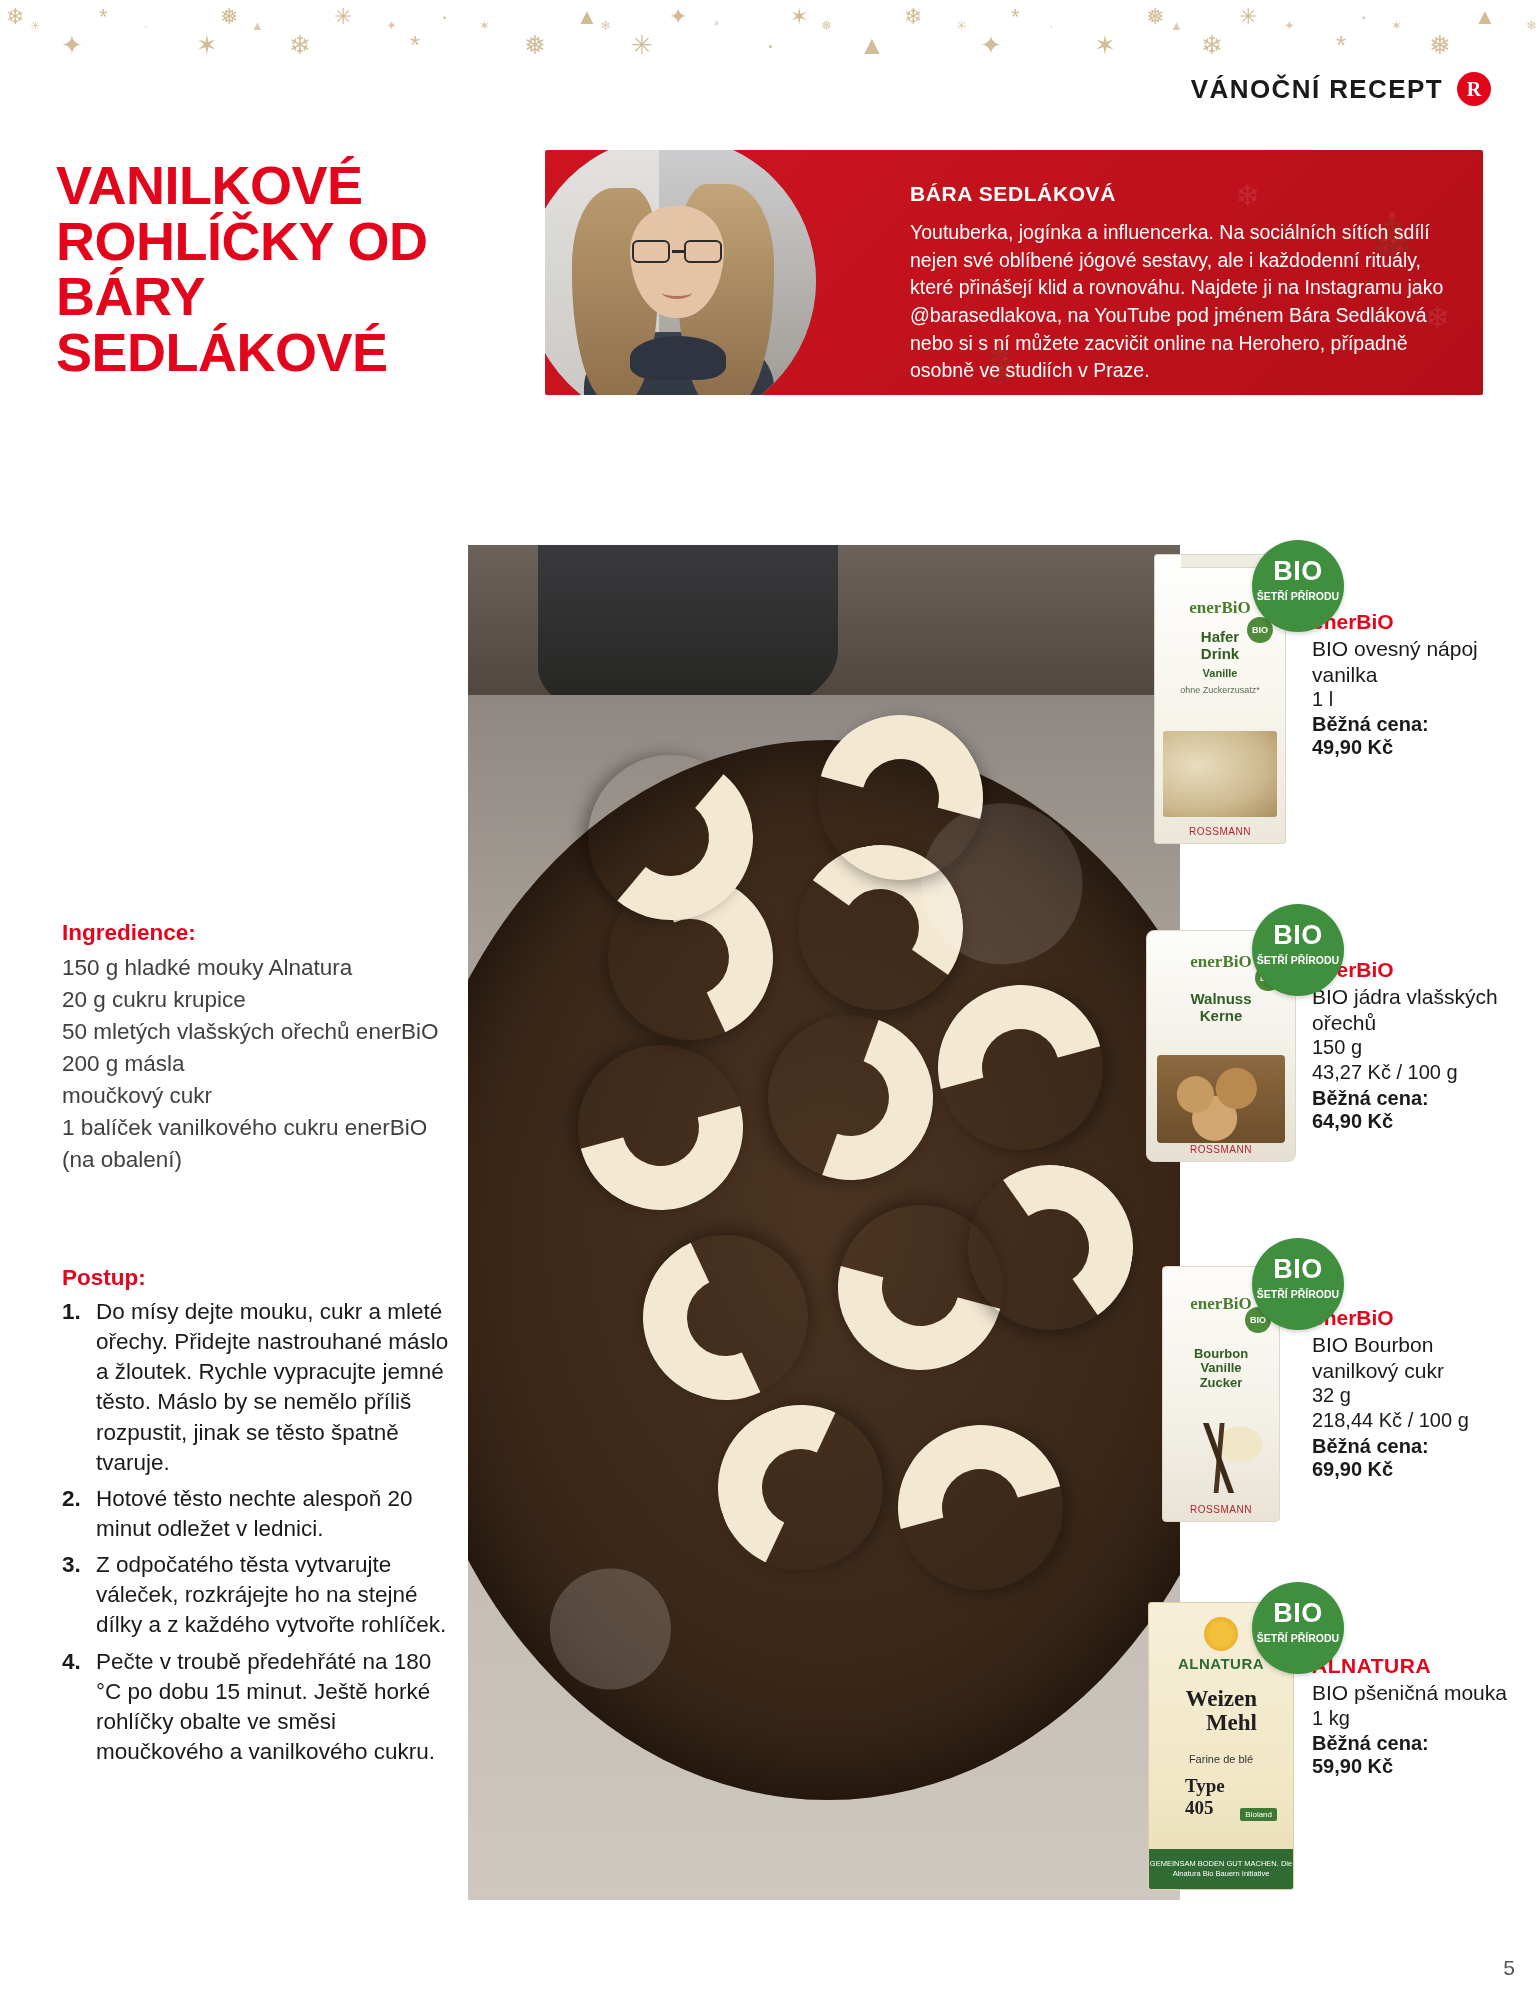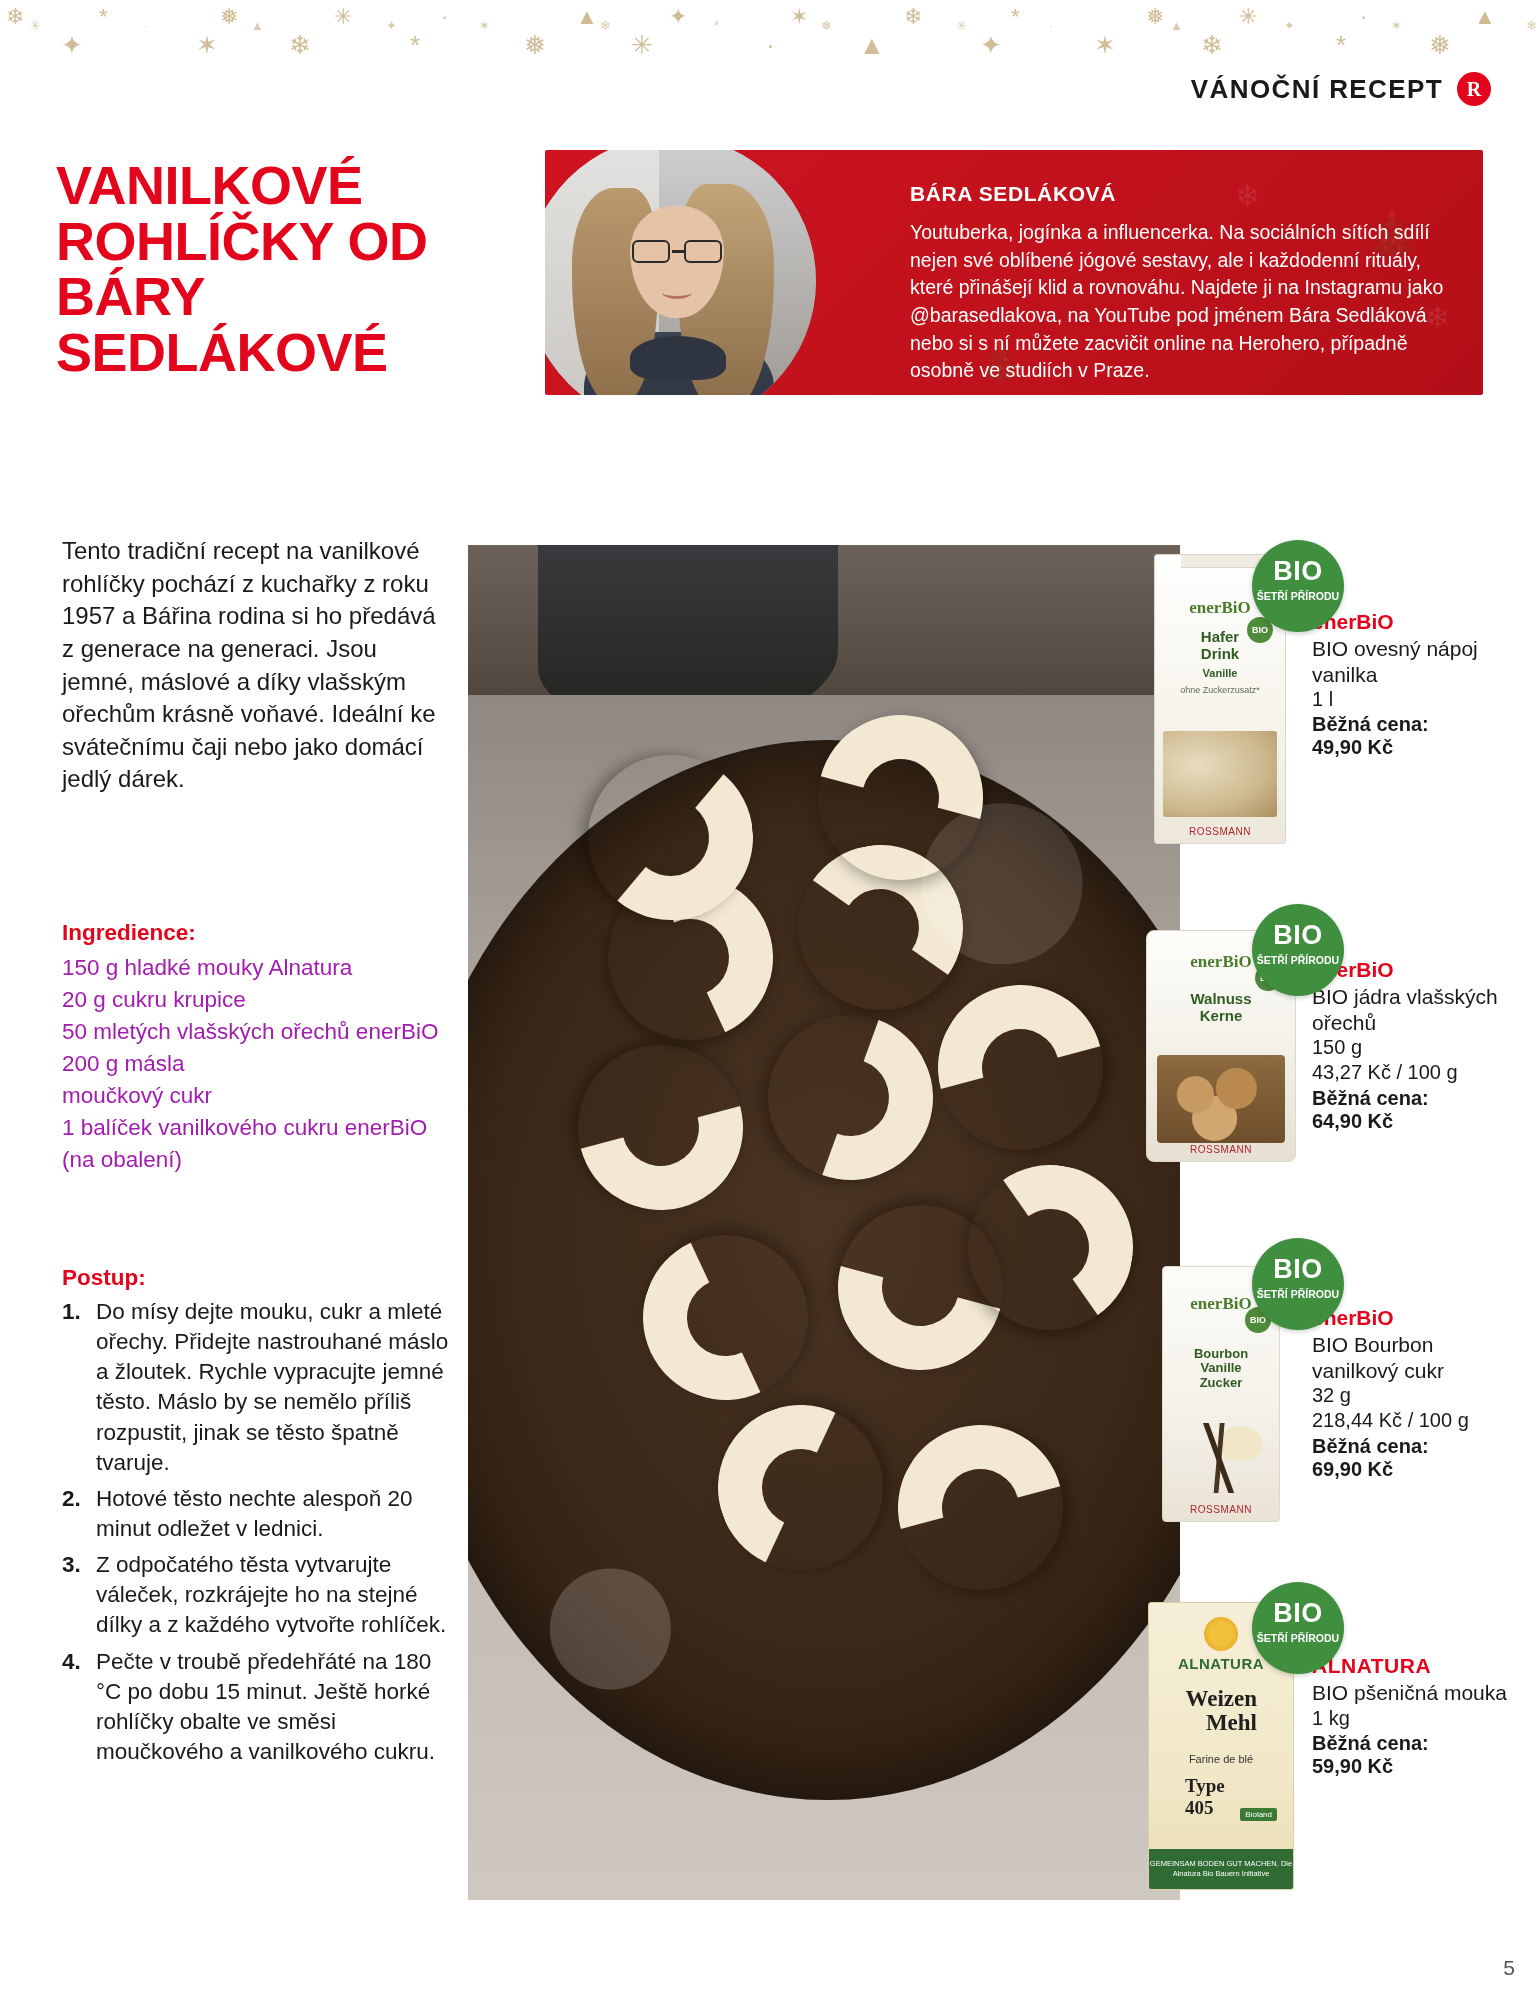--- a/index.html
+++ b/index.html
@@ -211,21 +211,21 @@
   .ingredients {
     position: absolute;
     left: 62px;
     top: 920px;
     width: 390px;
   }
   .ingredients ul { list-style: none; }
   .ingredients li {
     font-size: 22.5px;
     line-height: 1.42;
-    color: #a21caf;
+    color: #404040;
   }
   .steps {
     position: absolute;
     left: 62px;
     top: 1265px;
     width: 395px;
   }
   .steps ol { list-style: none; counter-reset: st; }
   .steps li {
     position: relative;
@@ -550,21 +550,20 @@
         </div>
       <div class="smile"></div>
     </div>
 
     <div class="author-text">
       <div class="author-name">BÁRA SEDLÁKOVÁ</div>
       <div class="author-bio">Youtuberka, jogínka a influencerka. Na sociálních sítích sdílí nejen své oblíbené jógové sestavy, ale i každodenní rituály, které přinášejí klid a rovnováhu. Najdete ji na Instagramu jako @barasedlakova, na YouTube pod jménem Bára Sedláková nebo si s ní můžete zacvičit online na Herohero, případně osobně ve studiích v Praze.</div>
     </div>
   </div>
 
-  <p class="intro">Tento tradiční recept na vanilkové rohlíčky pochází z kuchařky z roku 1957 a Bářina rodina si ho předává z generace na generaci. Jsou jemné, máslové a díky vlašským ořechům krásně voňavé. Ideální ke svátečnímu čaji nebo jako domácí jedlý dárek.</p>
 
   <div class="ingredients">
     <div class="section-head">Ingredience:</div>
     <ul>
       <li>150 g hladké mouky Alnatura</li>
       <li>20 g cukru krupice</li>
       <li>50 mletých vlašských ořechů enerBiO</li>
       <li>200 g másla</li>
       <li>moučkový cukr</li>
       <li>1 balíček vanilkového cukru enerBiO (na obalení)</li>

